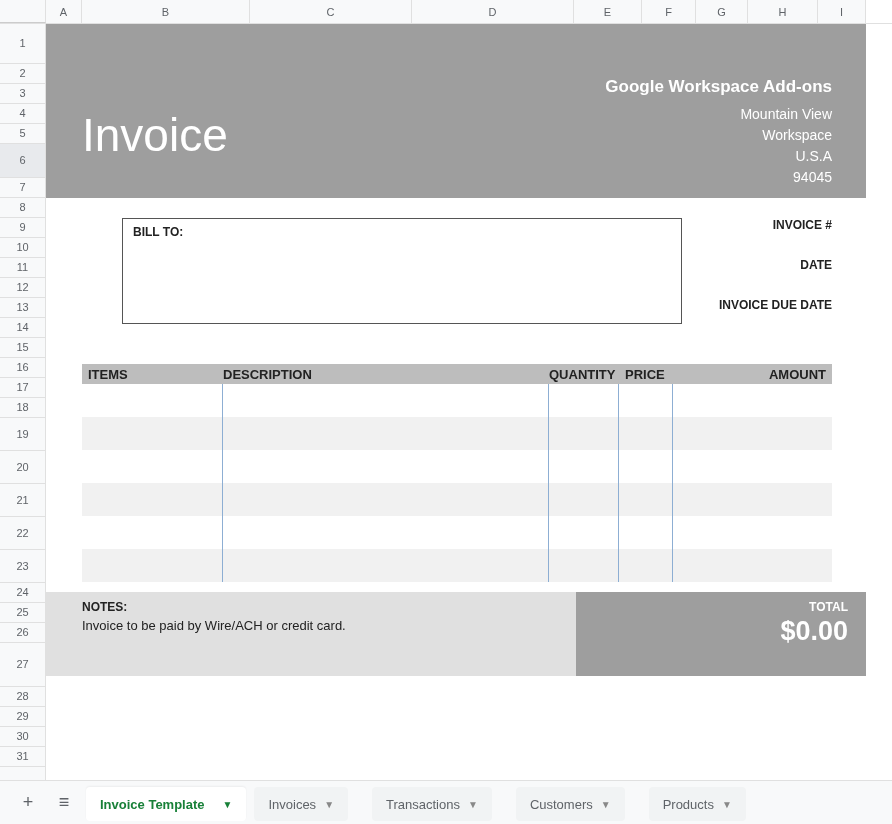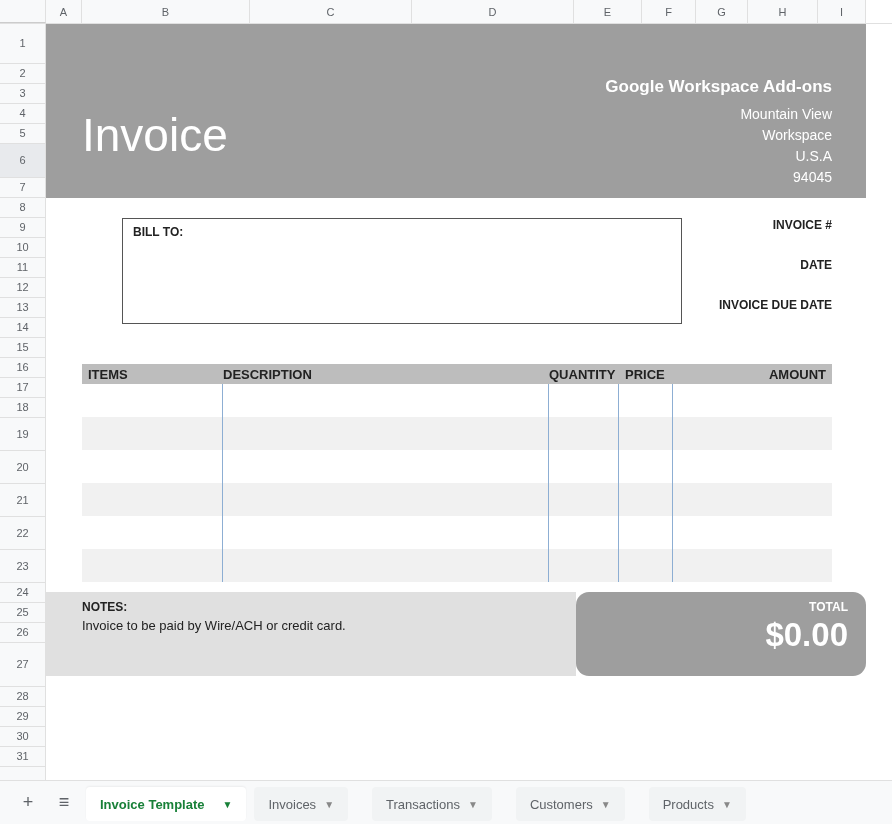--- a/index.html
+++ b/index.html
@@ -161,24 +161,23 @@
     padding: 8px 12px 8px 36px;
     font-size: 13px;
   }
   .notes .t { font-weight: 700; margin-bottom: 4px; font-size: 12px;}
   .total {
     width: 290px;
     background: #9e9e9e;
     color: #fff;
     text-align: right;
     padding: 8px 18px;
-    border-radius: 13px;
   }
   .total .t { font-size: 12px; font-weight: 700; }
-  .total .v { font-size: 33px; font-weight: 700; margin-top: 2px;}
+  .total .v { font-size: 27px; font-weight: 700; margin-top: 2px;}
 
   
   .tabs {
     position: absolute;
     left: 0; right: 0; bottom: 0;
     height: 44px;
     border-top: 1px solid #e0e0e0;
     background: #f8f9fa;
     display: flex;
     align-items: center;

